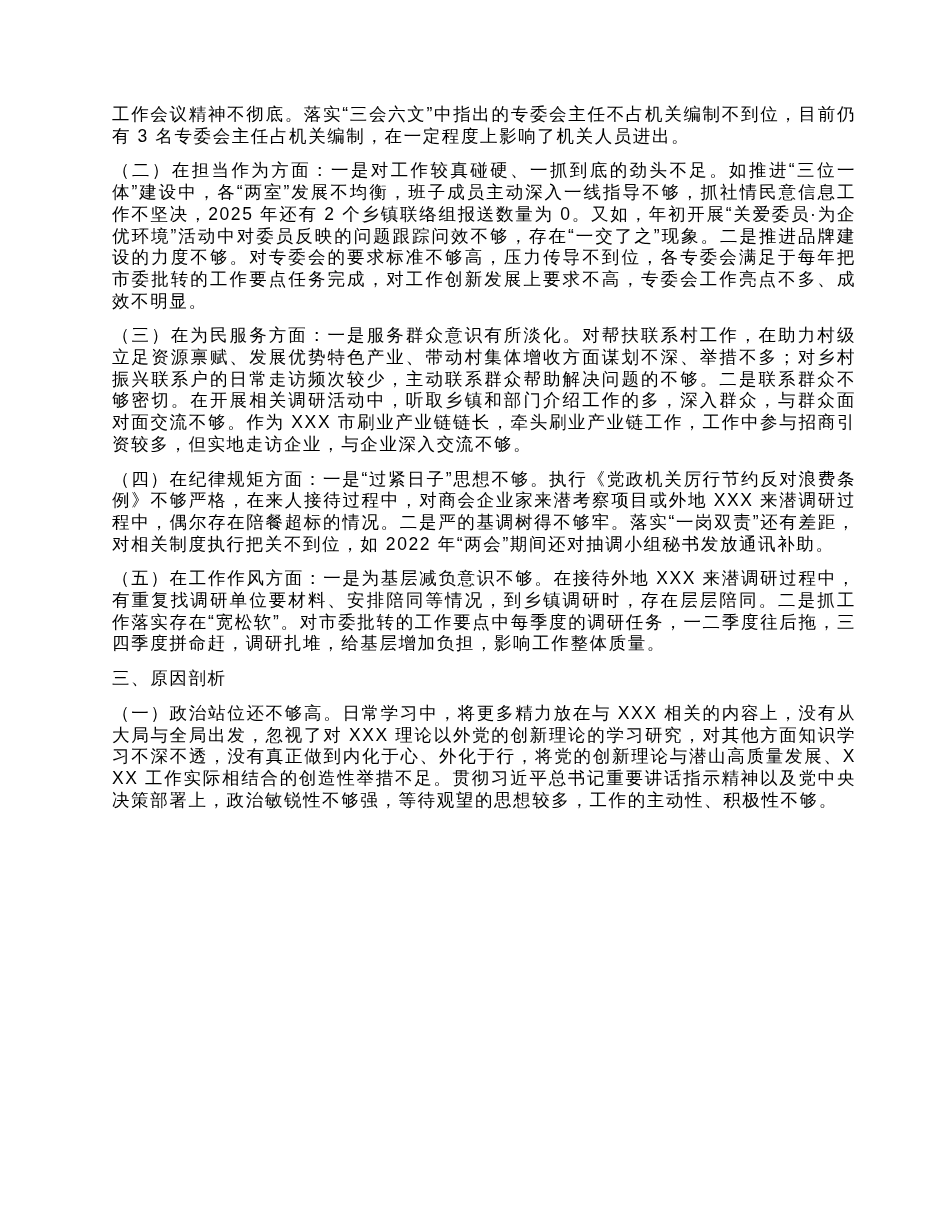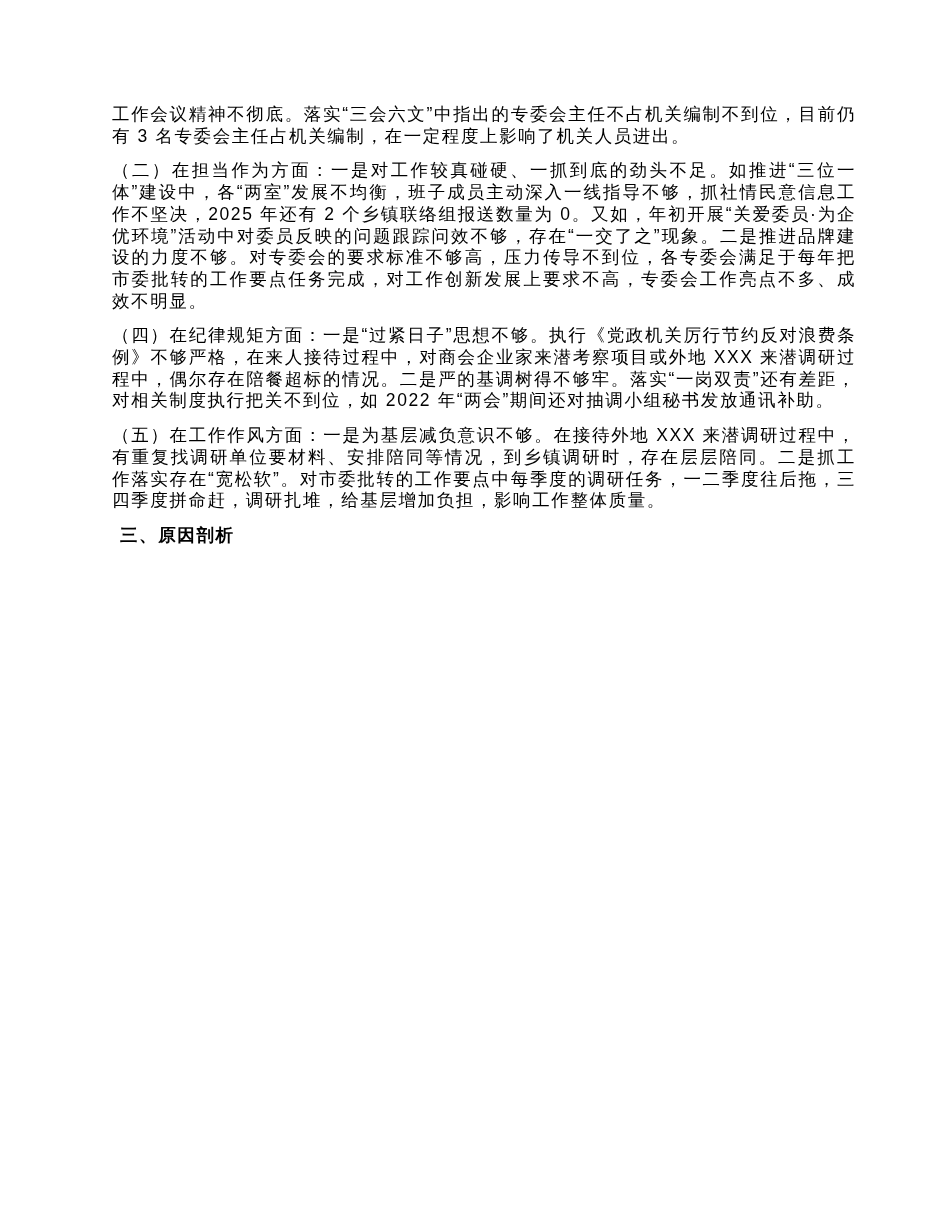--- a/index.html
+++ b/index.html
@@ -21,35 +21,37 @@
     letter-spacing: 1.6px;
     color: #000000;
     text-align: justify;
     text-justify: inter-ideograph;
   }
   .para {
     margin: 0 0 13px 0;
     word-break: break-all;
   }
   .heading {
-    margin: 0 0 13px 8px;
-    font-weight: bold; 
+    margin: 0 0 13px 0;
+    font-weight: normal; 
   }
 </style>
 </head>
 <body>
 
 <div class="page">
   <p class="para">工作会议精神不彻底。落实“三会六文”中指出的专委会主任不占机关编制不到位，目前仍有 3 名专委会主任占机关编制，在一定程度上影响了机关人员进出。</p>
 
   <p class="para">（二）在担当作为方面：一是对工作较真碰硬、一抓到底的劲头不足。如推进“三位一体”建设中，各“两室”发展不均衡，班子成员主动深入一线指导不够，抓社情民意信息工作不坚决，2025 年还有 2 个乡镇联络组报送数量为 0。又如，年初开展“关爱委员·为企优环境”活动中对委员反映的问题跟踪问效不够，存在“一交了之”现象。二是推进品牌建设的力度不够。对专委会的要求标准不够高，压力传导不到位，各专委会满足于每年把市委批转的工作要点任务完成，对工作创新发展上要求不高，专委会工作亮点不多、成效不明显。</p>
 
+  <p class="para">（三）在为民服务方面：一是服务群众意识有所淡化。对帮扶联系村工作，在助力村级立足资源禀赋、发展优势特色产业、带动村集体增收方面谋划不深、举措不多；对乡村振兴联系户的日常走访频次较少，主动联系群众帮助解决问题的不够。二是联系群众不够密切。在开展相关调研活动中，听取乡镇和部门介绍工作的多，深入群众，与群众面对面交流不够。作为 XXX 市刷业产业链链长，牵头刷业产业链工作，工作中参与招商引资较多，但实地走访企业，与企业深入交流不够。</p>
 
   <p class="para">（四）在纪律规矩方面：一是“过紧日子”思想不够。执行《党政机关厉行节约反对浪费条例》不够严格，在来人接待过程中，对商会企业家来潜考察项目或外地 XXX 来潜调研过程中，偶尔存在陪餐超标的情况。二是严的基调树得不够牢。落实“一岗双责”还有差距，对相关制度执行把关不到位，如 2022 年“两会”期间还对抽调小组秘书发放通讯补助。</p>
 
   <p class="para">（五）在工作作风方面：一是为基层减负意识不够。在接待外地 XXX 来潜调研过程中，有重复找调研单位要材料、安排陪同等情况，到乡镇调研时，存在层层陪同。二是抓工作落实存在“宽松软”。对市委批转的工作要点中每季度的调研任务，一二季度往后拖，三四季度拼命赶，调研扎堆，给基层增加负担，影响工作整体质量。</p>
 
   <p class="heading">三、原因剖析</p>
 
 
+  <p class="para">（一）政治站位还不够高。日常学习中，将更多精力放在与 XXX 相关的内容上，没有从大局与全局出发，忽视了对 XXX 理论以外党的创新理论的学习研究，对其他方面知识学习不深不透，没有真正做到内化于心、外化于行，将党的创新理论与潜山高质量发展、XXX 工作实际相结合的创造性举措不足。贯彻习近平总书记重要讲话指示精神以及党中央决策部署上，政治敏锐性不够强，等待观望的思想较多，工作的主动性、积极性不够。</p>
 
 
 </div>
 
 </body></html>

